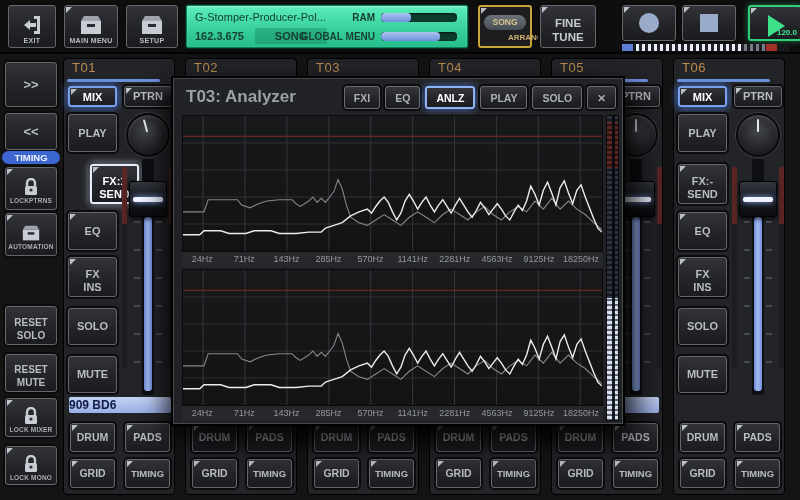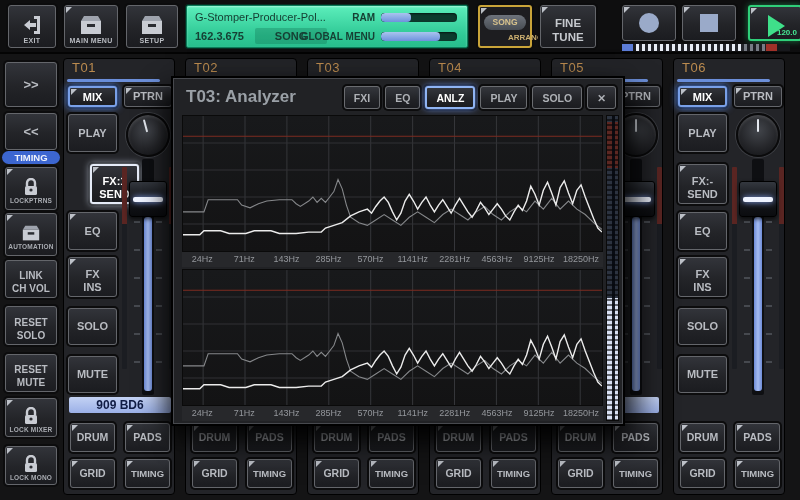--- a/index.html
+++ b/index.html
@@ -99,21 +99,21 @@
           background:linear-gradient(180deg,#5a2522 0 28%,#1b1d22 28%); border-radius:1px; }
   .meterL{ left:0; } .meterR{ right:0; }
   .groove { position:absolute; left:20px; top:0; width:12px; height:236px; background:#0e0f12; border-radius:2px; }
   .ffill { position:absolute; left:22px; top:58px; width:8px; height:174px; border-radius:3px;
            background:linear-gradient(90deg,#6e8cd8,#a5bbf0 50%,#6e8cd8); }
   .fhandle { position:absolute; left:7px; top:22px; width:38px; height:36px; border-radius:3px; border:1px solid #000;
            background:linear-gradient(180deg,#34383f,#17191e 45%,#0b0c0f); box-shadow:0 2px 4px rgba(0,0,0,.7); }
   .fline { margin:15px 3px 0; height:5px; background:#eef3ff; border-radius:2px; box-shadow:0 0 6px #8fadfa; }
   .tdisplay { position:absolute; left:5px; top:338px; width:102px; height:16px; border-radius:2px;
            background:linear-gradient(180deg,#c3d2f4,#9bb0e7); color:#101c44; font-size:12px; font-weight:bold;
-           text-align:center; line-height:16px; }
+           line-height:16px; }
   .drum{ left:6px; top:364px; width:45px; height:29px; line-height:27px; font-size:10.5px; }
   .pads{ left:61px; top:364px; width:45px; height:29px; line-height:27px; font-size:10.5px; }
   .grid{ left:6px; top:400px; width:45px; height:29px; line-height:27px; font-size:10.5px; }
   .timing{ left:61px; top:400px; width:45px; height:29px; line-height:27px; font-size:9.5px; }
 
   
   #dialog { position:absolute; left:173px; top:78px; width:450px; height:346px; z-index:20;
             background:#212225; border:1px solid #47494e; border-radius:0;
             box-shadow:0 0 0 2px #000, 14px 16px 30px rgba(0,0,0,.8), -8px 10px 24px rgba(0,0,0,.7); }
   #dtitle { position:absolute; left:12px; top:8px; font-size:17px; font-weight:bold; color:#9aa0a6; }
@@ -213,21 +213,20 @@
     <span class="slabel">LOCKPTRNS</span>
   </button>
   <button class="btn sbtn fold" id="sb-automation">
     <svg class="sicon" width="22" height="18" viewBox="0 0 24 22">
         <path d="M2 7h20v13H2z" fill="#c9ccd3"></path>
         <path d="M2 7l3-5h14l3 5" fill="#9ea3ad"></path>
         <rect x="8" y="10" width="8" height="3" fill="#2a2c31"></rect>
       </svg>
     <span class="slabel">AUTOMATION</span>
   </button>
-  <button class="btn sbtn" id="sb-link">LINK<br>CH VOL</button>
   <button class="btn sbtn" id="sb-rsolo">RESET<br>SOLO</button>
   <button class="btn sbtn" id="sb-rmute">RESET<br>MUTE</button>
   <button class="btn sbtn fold" id="sb-lmixer">
     <svg class="sicon" width="16" height="18" viewBox="0 0 16 18">
         <path d="M4 8V5a4 4 0 018 0v3" fill="none" stroke="#c9ccd3" stroke-width="2.4"></path>
         <rect x="2" y="8" width="12" height="9" rx="1.5" fill="#c9ccd3"></rect>
         <circle cx="8" cy="12" r="1.6" fill="#2a2c31"></circle>
       </svg>
     <span class="slabel">LOCK MIXER</span>
   </button>

